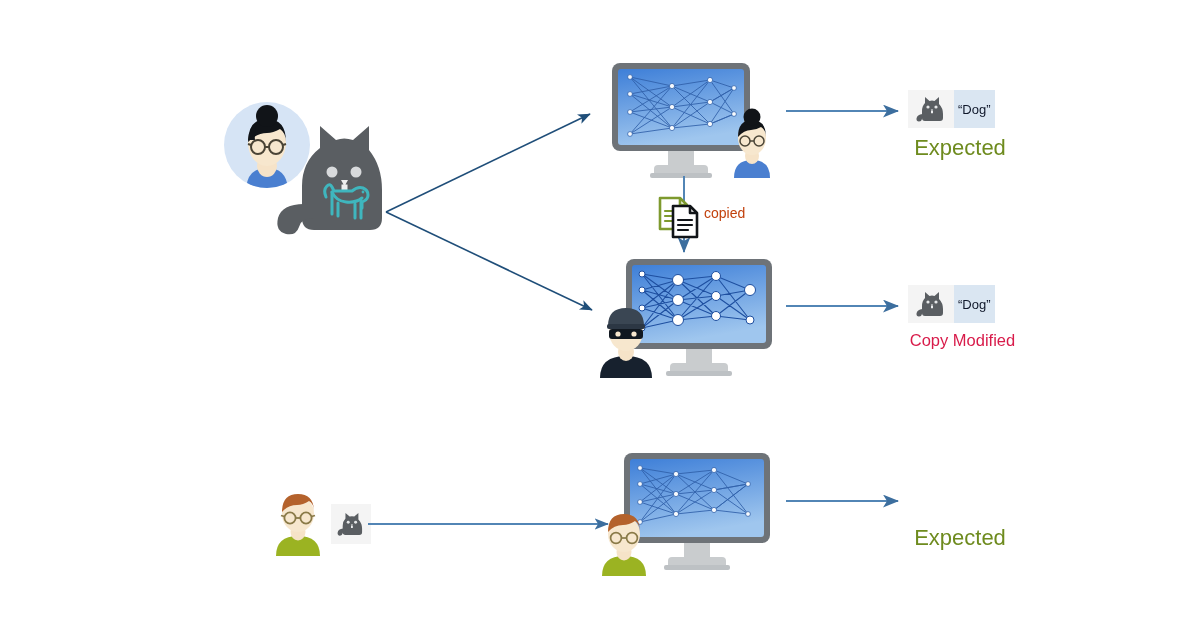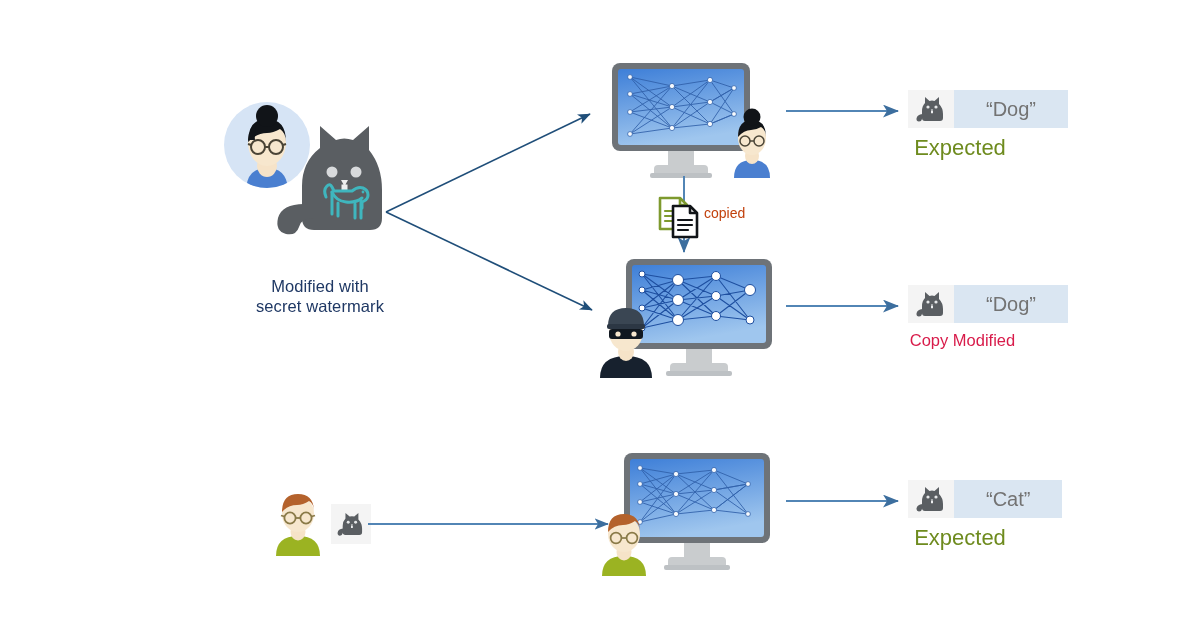--- a/index.html
+++ b/index.html
@@ -11,21 +11,21 @@
 
   .cap{position:absolute;text-align:center;white-space:pre-line;line-height:1.22;}
   .cap-src{color:#1F3864;font-size:16.5px;font-weight:400;letter-spacing:.1px;}
   .cap-exp{color:#6E8B1E;font-size:22px;}
   .cap-red{color:#D81B4A;font-size:16.5px;}
   .cap-copied{color:#c2410c;font-size:14px;}
 
   .pred{position:absolute;display:flex;align-items:center;height:38px;}
   .pred .thumb{width:46px;height:38px;background:#F4F4F4;display:flex;align-items:center;justify-content:center;}
   .pred .val{height:38px;background:#DAE6F2;display:flex;align-items:center;justify-content:center;
-             padding:0 32px;color:#737373;font-size:20px;}
+             padding:0 4px;color:#0f172a;font-size:13px;}
 </style>
 </head>
 <body>
 
 <div id="stage">
 
   <div class="abs" style="left:222px;top:100px;">
     <svg width="170" height="160" viewBox="0 0 170 160">
       <defs>
         <clipPath id="avclip">
@@ -63,22 +63,20 @@
       </g>
 
       <g fill="none" stroke="#3FB6BE" stroke-width="3" stroke-linecap="round" stroke-linejoin="round">
         <path d="M104 97 q-3 -7 1 -11 q3 -3 5 1 l2 4 h18 q6 -5 11 -3 q5 2 5 7 q0 4 -4 6 l-2 1 v6"></path>
         <path d="M110 92 v22 M116 103 v13 M133 104 v14 M139 101 v17"></path>
         <path d="M110 92 q4 9 14 10 q10 1 16 -4"></path>
         <circle cx="141" cy="92" r="1.4" fill="#3FB6BE" stroke="none"></circle>
       </g>
     </svg>
   </div>
-  <div class="cap cap-src" style="left:230px;top:276px;width:180px;">Modified with
-secret watermark</div>
 
   <svg class="abs" style="left:380px;top:100px;" width="230" height="230">
     <defs>
       <marker id="ahDark" markerWidth="9" markerHeight="9" refX="7.5" refY="3.2" orient="auto">
         <path d="M0,0 L8,3.2 L0,6.4 L2,3.2 z" fill="#1F4E79"></path>
       </marker>
       <marker id="ahSteel" markerWidth="9" markerHeight="9" refX="7.5" refY="3.2" orient="auto">
         <path d="M0,0 L8,3.2 L0,6.4 L2,3.2 z" fill="#3C6E9E"></path>
       </marker>
     </defs>
@@ -322,28 +320,15 @@
           <line x1="25.4" y1="86" x2="30.6" y2="86"></line>
         </g>
       </g>
     </svg>
   </div>
 
   <svg class="abs" style="left:786px;top:494px;" width="122" height="14">
     <line x1="0" y1="7" x2="112" y2="7" stroke="#5285B5" stroke-width="2" marker-end="url(#ahSteel)"></line>
   </svg>
 
-  <div class="pred" style="left:908px;top:480px;">
-    <div class="thumb">
-      <svg width="30" height="26" viewBox="0 0 30 26">
-        <path d="M9 7 L9 1 L13.5 5 Q16 4.2 18.5 5 L23 1 L23 8 Q27 12 27 18 L27 22 Q27 25 24 25 L9 25
-                 Q6 25 6 22 L6 15 Q6 10 9 7 Z" fill="#5A5E62"></path>
-        <path d="M6.5 18 Q1 18.5 0.5 22.5 Q0.2 25.5 3 25.6 Q5.5 25.6 6 23 Q6.2 20.5 9 20.5 L9 18 Z" fill="#5A5E62"></path>
-        <circle cx="12" cy="11" r="1.6" fill="#E6E8E9"></circle>
-          <circle cx="20" cy="11" r="1.6" fill="#E6E8E9"></circle>
-        <path d="M14.8 13.5 h2.4 l-0.9 1.6 h0.7 v2.2 h-2 v-2.2 h0.7 z" fill="#EDEFF0"></path>
-      </svg>
-    </div>
-    <div class="val">“Cat”</div>
-  </div>
   <div class="cap cap-exp" style="left:895px;top:525px;width:130px;">Expected</div>
 
 </div>
 
 </body></html>

